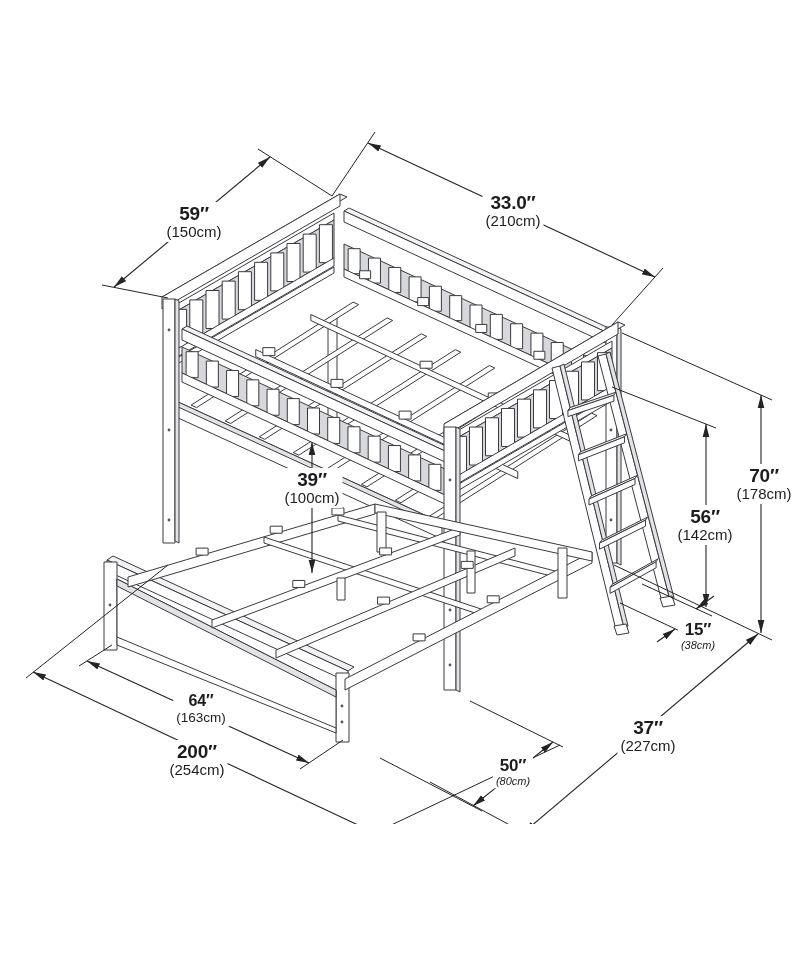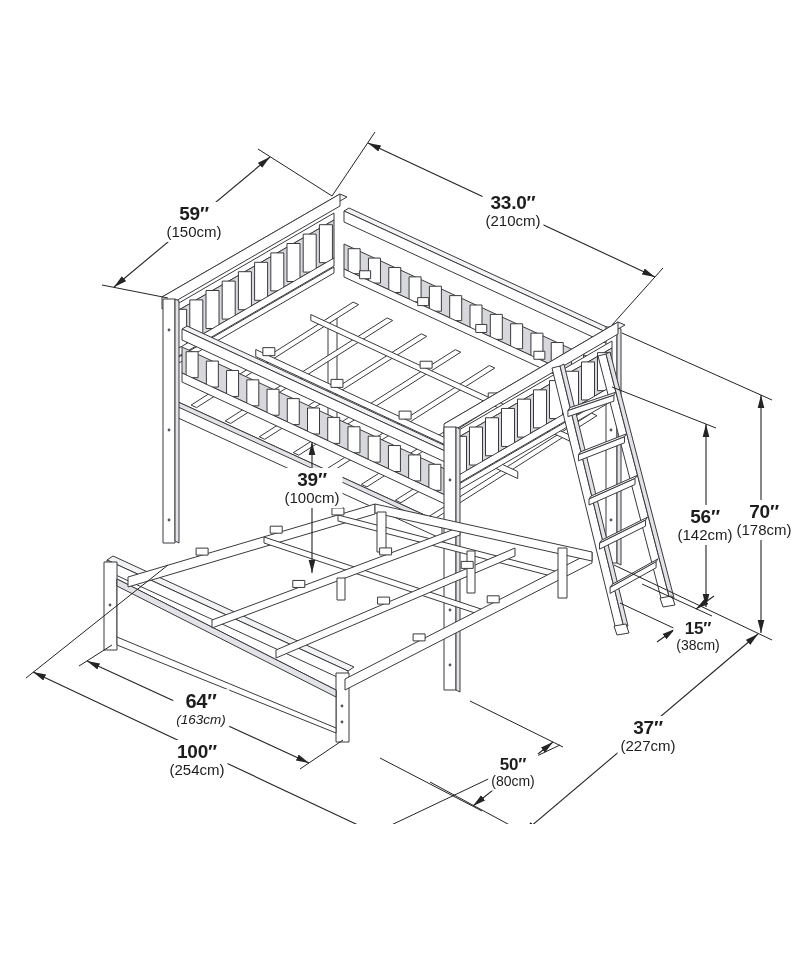--- a/index.html
+++ b/index.html
@@ -13,24 +13,24 @@
   #gfx polygon.side{fill:#e2e3e7;}
   #gfx line{stroke:#3a3a3e;stroke-width:1;}
   #gfx circle{fill:#55555a;}
   line.ext{stroke:#242424;stroke-width:1;}
   line.dim{stroke:#242424;stroke-width:1.1;}
   
   .dim-label{position:absolute;transform:translate(-50%,-50%);text-align:center;
              background:#ffffff;padding:1px 3px;line-height:1.12;white-space:nowrap;}
   .dim-in{font-weight:bold;font-size:19px;letter-spacing:-0.2px;}
   .dim-cm{font-size:15px;}
-  .dim-label.md .dim-in{font-size:20px;}
-  .dim-label.md .dim-cm{font-size:13.5px;font-style:italic;}
+  .dim-label.md .dim-in{font-size:16px;}
+  .dim-label.md .dim-cm{font-size:13.5px;}
   .dim-label.sm .dim-in{font-size:17px;}
-  .dim-label.sm .dim-cm{font-size:14px;}
+  .dim-label.sm .dim-cm{font-size:11px;font-style:italic;}
 </style>
 </head>
 <body>
 
 <div class="stage">
 
   <svg width="800" height="977" viewBox="0 0 800 977">
     <defs>
       <marker id="ah" markerUnits="userSpaceOnUse" markerWidth="14" markerHeight="8" refX="13" refY="4" orient="auto-start-reverse">
         <path d="M13,4 L0,0.7 L0,7.3 Z" fill="#242424"></path>
@@ -225,42 +225,42 @@
   </svg>
 
   <div class="dim-label" style="left:194px;top:222px">
     <div class="dim-in">59″</div>
     <div class="dim-cm">(150cm)</div>
   </div>
   <div class="dim-label" style="left:513px;top:211px">
     <div class="dim-in">33.0″</div>
     <div class="dim-cm">(210cm)</div>
   </div>
-  <div class="dim-label" style="left:764px;top:520px">
+  <div class="dim-label" style="left:764px;top:484px">
     <div class="dim-in">70″</div>
     <div class="dim-cm">(178cm)</div>
   </div>
   <div class="dim-label" style="left:705px;top:525px">
     <div class="dim-in">56″</div>
     <div class="dim-cm">(142cm)</div>
   </div>
   <div class="dim-label sm" style="left:698px;top:636px">
     <div class="dim-in">15″</div>
     <div class="dim-cm">(38cm)</div>
   </div>
   <div class="dim-label" style="left:312px;top:488px">
     <div class="dim-in">39″</div>
     <div class="dim-cm">(100cm)</div>
   </div>
   <div class="dim-label md" style="left:201px;top:709px">
     <div class="dim-in">64″</div>
     <div class="dim-cm">(163cm)</div>
   </div>
   <div class="dim-label" style="left:197px;top:760px">
-    <div class="dim-in">100″</div>
+    <div class="dim-in">200″</div>
     <div class="dim-cm">(254cm)</div>
   </div>
   <div class="dim-label sm" style="left:513px;top:772px">
     <div class="dim-in">50″</div>
     <div class="dim-cm">(80cm)</div>
   </div>
   <div class="dim-label" style="left:648px;top:736px">
     <div class="dim-in">37″</div>
     <div class="dim-cm">(227cm)</div>
   </div>

